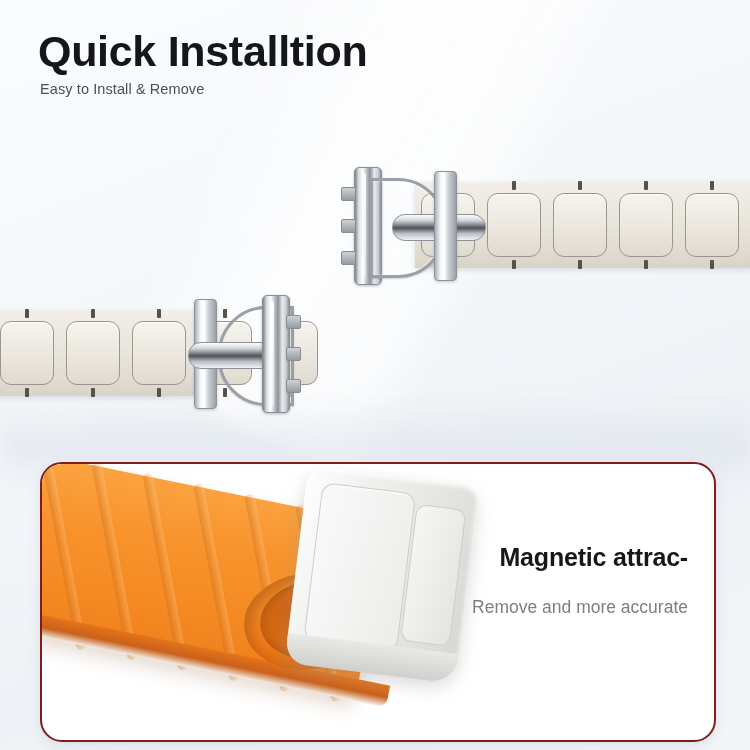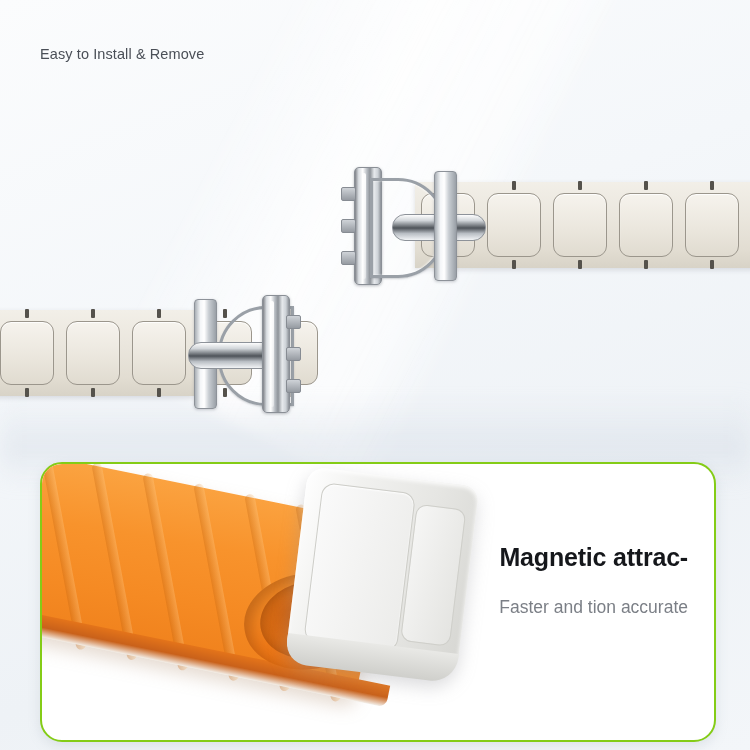--- a/index.html
+++ b/index.html
@@ -36,21 +36,21 @@
     filter:blur(10px);
   }
 
   
   .header{position:absolute;left:38px;top:30px;}
   .title{
     font-size:43px;font-weight:bold;color:#14161a;
     letter-spacing:-0.3px;line-height:1;margin:0;white-space:nowrap;
   }
   .subtitle{
-    margin:16px 0 0 2px;font-size:14.5px;color:#4a4f57;font-weight:normal;
+    margin:8px 0 0 2px;font-size:14.5px;color:#4a4f57;font-weight:normal;
     letter-spacing:.1px;
   }
 
   
   .band{
     position:absolute;height:86px;
     background:linear-gradient(180deg,#f2efe8 0%,#eae6dd 42%,#e2ddd2 78%,#d8d3c7 100%);
     box-shadow:0 2px 5px rgba(120,125,135,.22);
   }
   .band .links{position:absolute;inset:0;display:flex;align-items:center;}
@@ -107,21 +107,21 @@
     position:absolute;top:6px;width:21px;height:108px;border-radius:4px;
     background:linear-gradient(90deg,#aab0b6 0%,#f4f6f8 26%,#ffffff 44%,#c8cdd2 66%,#9aa0a7 100%);
     border:1px solid #8d9299;
     box-shadow:0 1px 3px rgba(110,115,125,.35);
   }
 
   
   .panel{
     position:absolute;left:40px;top:462px;width:672px;height:276px;
     background:#ffffff;
-    border:2px solid #84cc16;
+    border:2px solid #7f1d1d;
     border-radius:22px;
     overflow:hidden;
     box-shadow:0 4px 12px rgba(160,170,185,.25);
   }
   .panel-texts{
     position:absolute;right:26px;top:78px;width:300px;text-align:right;
   }
   .feat-title{
     font-size:25px;font-weight:bold;color:#15171b;line-height:1.22;margin:0;
     letter-spacing:-.2px;
@@ -202,20 +202,21 @@
 <body>
 
 <div class="stage">
 
   <div class="bg"></div>
   <div class="bg-streak"></div>
   <div class="bg-streak2"></div>
   <div class="bg-softshadow"></div>
 
   <div class="header">
+    <div class="title">Quick Installtion</div>
     <div class="subtitle">Easy to Install &amp; Remove</div>
   </div>
 
   <div>
 
     <div class="band" style="left:415px;top:182px;width:340px;">
       <div class="links">
           <div class="link"></div>
           <div class="link"></div>
           <div class="link"></div>
@@ -287,19 +288,19 @@
       </div>
     </div>
 
     <div class="panel-glow"></div>
 
     <div class="panel-texts">
       <div class="feat-title">
         <div>Magnetic attrac-</div>
       </div>
       <div class="feat-sub">
-        <div>Faster and tion accurate</div>
+        <div>Remove and more accurate</div>
       </div>
     </div>
 
   </div>
 
 </div>
 
 </body></html>

